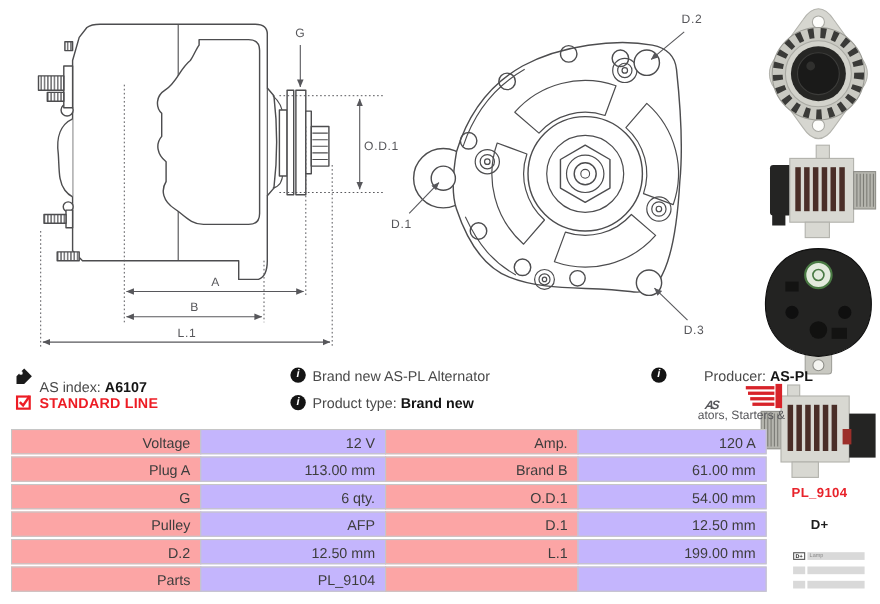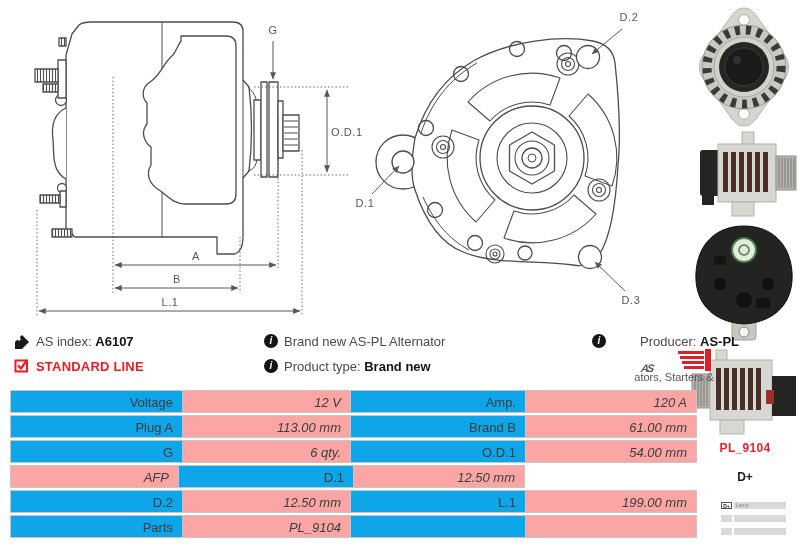--- a/index.html
+++ b/index.html
@@ -12,22 +12,22 @@
   .info-line b{color:#141414;}
   .red-b{color:#ed1c24;font-weight:bold;letter-spacing:.2px;}
   .info-ico{display:inline-block;width:14px;height:14px;border-radius:50%;background:#141414;color:#fff;
             font-size:10px;font-weight:bold;font-style:italic;line-height:14px;text-align:center;vertical-align:-2px;}
   
   .spec{position:absolute;left:10px;top:390px;width:690px;}
   .spec-row{display:flex;margin-bottom:2px;}
   .cell{height:23px;line-height:23px;font-size:13px;text-align:right;padding-right:9px;
         border:1px solid #c6c6c6;box-sizing:border-box;color:#3d3d3d;}
   .cell + .cell{margin-left:-1px;}
-  .lbl{background:#0ea5e9;}
-  .val{background:#fca5a5;font-style:italic;}
+  .lbl{background:#fca5a5;}
+  .val{background:#c4b5fd;}
   .w1{width:173px;} .w2{width:169px;} .w3{width:176px;} .w4{width:172px;}
   
   .plug-code{position:absolute;left:690px;top:441px;width:110px;text-align:center;
              font-size:12px;font-weight:bold;color:#e8232b;letter-spacing:.3px;}
   .plug-terminal{position:absolute;left:690px;top:470px;width:110px;text-align:center;
              font-size:12px;font-weight:bold;color:#1c1c1c;}
   .pinout{position:absolute;left:721px;top:502px;width:68px;}
   .pin-row{display:flex;margin-bottom:6px;height:7px;}
   .pin-key{width:11px;height:7px;background:#d9d9d9;font-size:5px;font-weight:bold;color:#222;
            line-height:7px;text-align:center;box-sizing:border-box;}
@@ -220,21 +220,21 @@
     </g>
     <rect x="82" y="28" width="24" height="40" fill="#242423"></rect>
     <rect x="76" y="42" width="8" height="14" fill="#9c2f2a"></rect>
     <rect x="30" y="72" width="24" height="14" fill="#d8d8d2" stroke="#b2b2ac"></rect>
   </svg>
 
   <svg class="abs" style="left:14px;top:334px" width="17" height="16" viewBox="0 0 17 16">
     <path d="M1,8 L8,1 L15,1 L15,8 L8,15 Z" fill="#1a1a1a" transform="rotate(180 8 8)"></path>
     <circle cx="5" cy="5" r="1.7" fill="#fff"></circle>
   </svg>
-  <div class="info-line" style="left:36px;top:334px">
+  <div class="info-line" style="left:36px;top:344px">
     <span>AS index:</span>
     <b>A6107</b>
   </div>
 
   <svg class="abs" style="left:14px;top:358px" width="16" height="15" viewBox="0 0 16 15">
     <rect x="1.5" y="2.5" width="11.5" height="11" fill="none" stroke="#ed1c24" stroke-width="2"></rect>
     <path d="M4,7.5 L7,10.5 L13,2" fill="none" stroke="#ed1c24" stroke-width="2.2"></path>
   </svg>
   <div class="info-line red-b" style="left:36px;top:359px">STANDARD LINE</div>
 
@@ -278,20 +278,21 @@
       <div class="cell lbl w3">Brand B</div>
       <div class="cell val w4">61.00 mm</div>
     </div>
     <div class="spec-row">
       <div class="cell lbl w1">G</div>
       <div class="cell val w2">6 qty.</div>
       <div class="cell lbl w3">O.D.1</div>
       <div class="cell val w4">54.00 mm</div>
     </div>
     <div class="spec-row">
+      <div class="cell lbl w1">Pulley</div>
       <div class="cell val w2">AFP</div>
       <div class="cell lbl w3">D.1</div>
       <div class="cell val w4">12.50 mm</div>
     </div>
     <div class="spec-row">
       <div class="cell lbl w1">D.2</div>
       <div class="cell val w2">12.50 mm</div>
       <div class="cell lbl w3">L.1</div>
       <div class="cell val w4">199.00 mm</div>
     </div>

